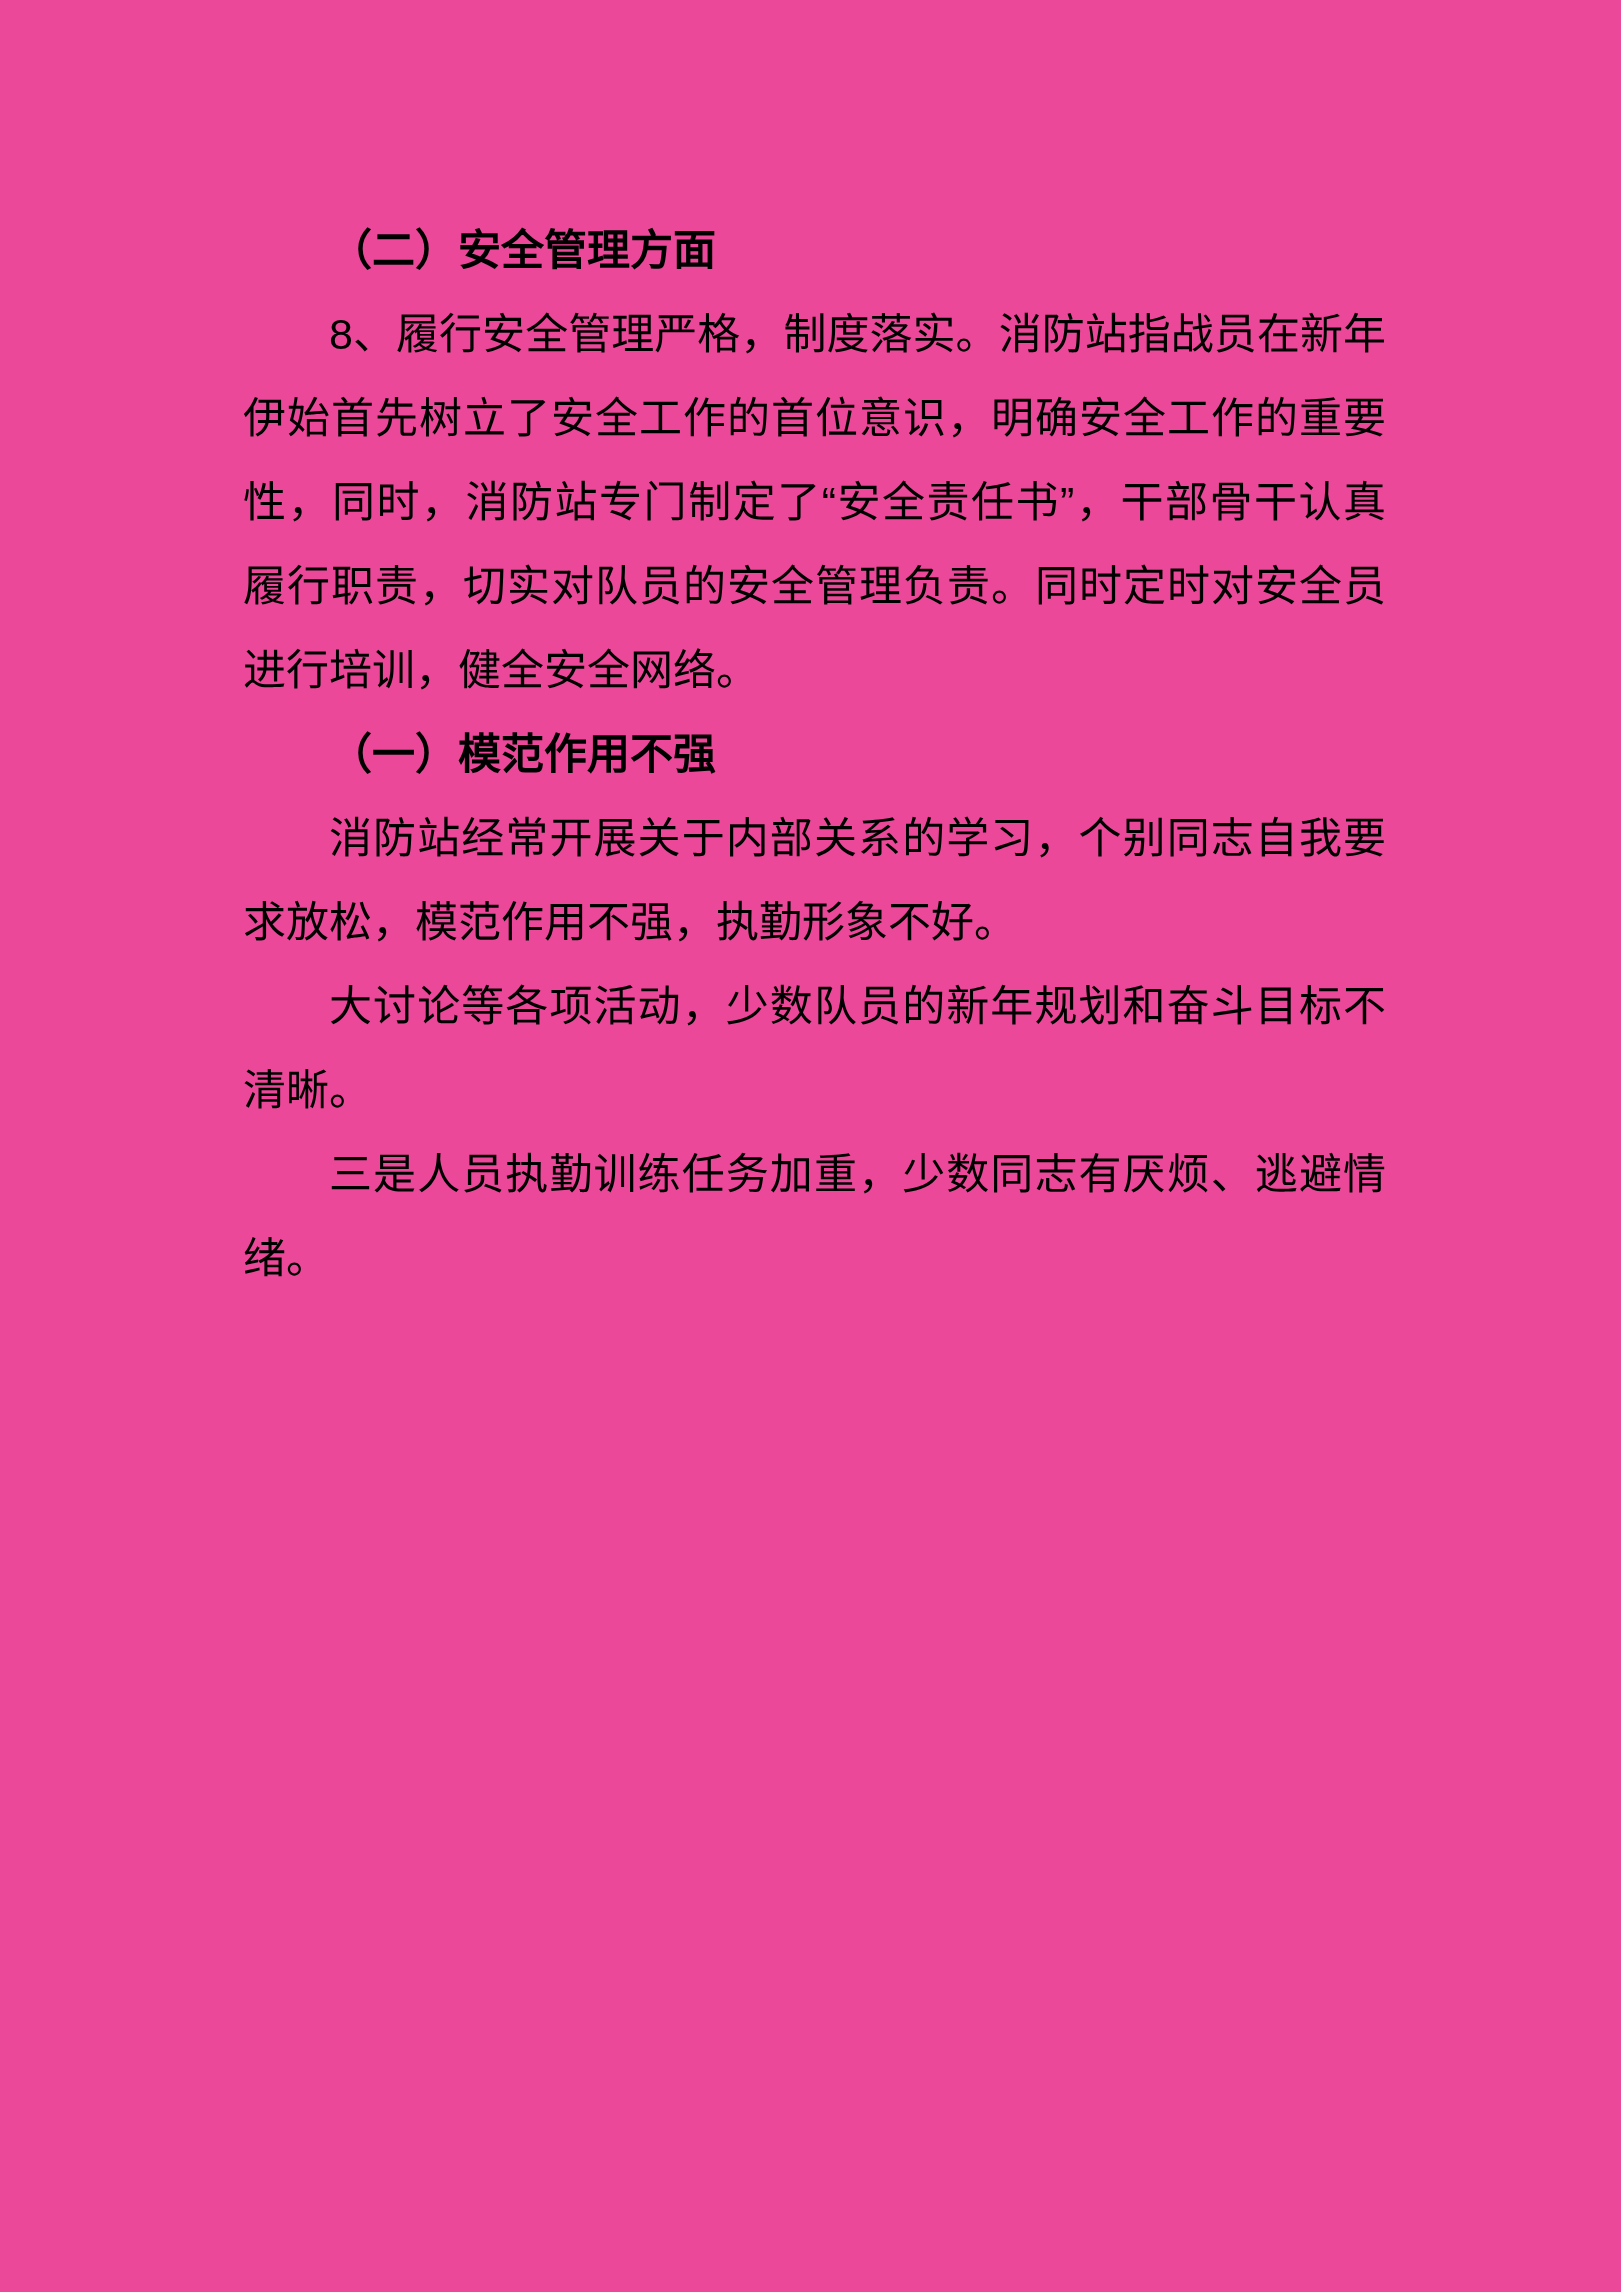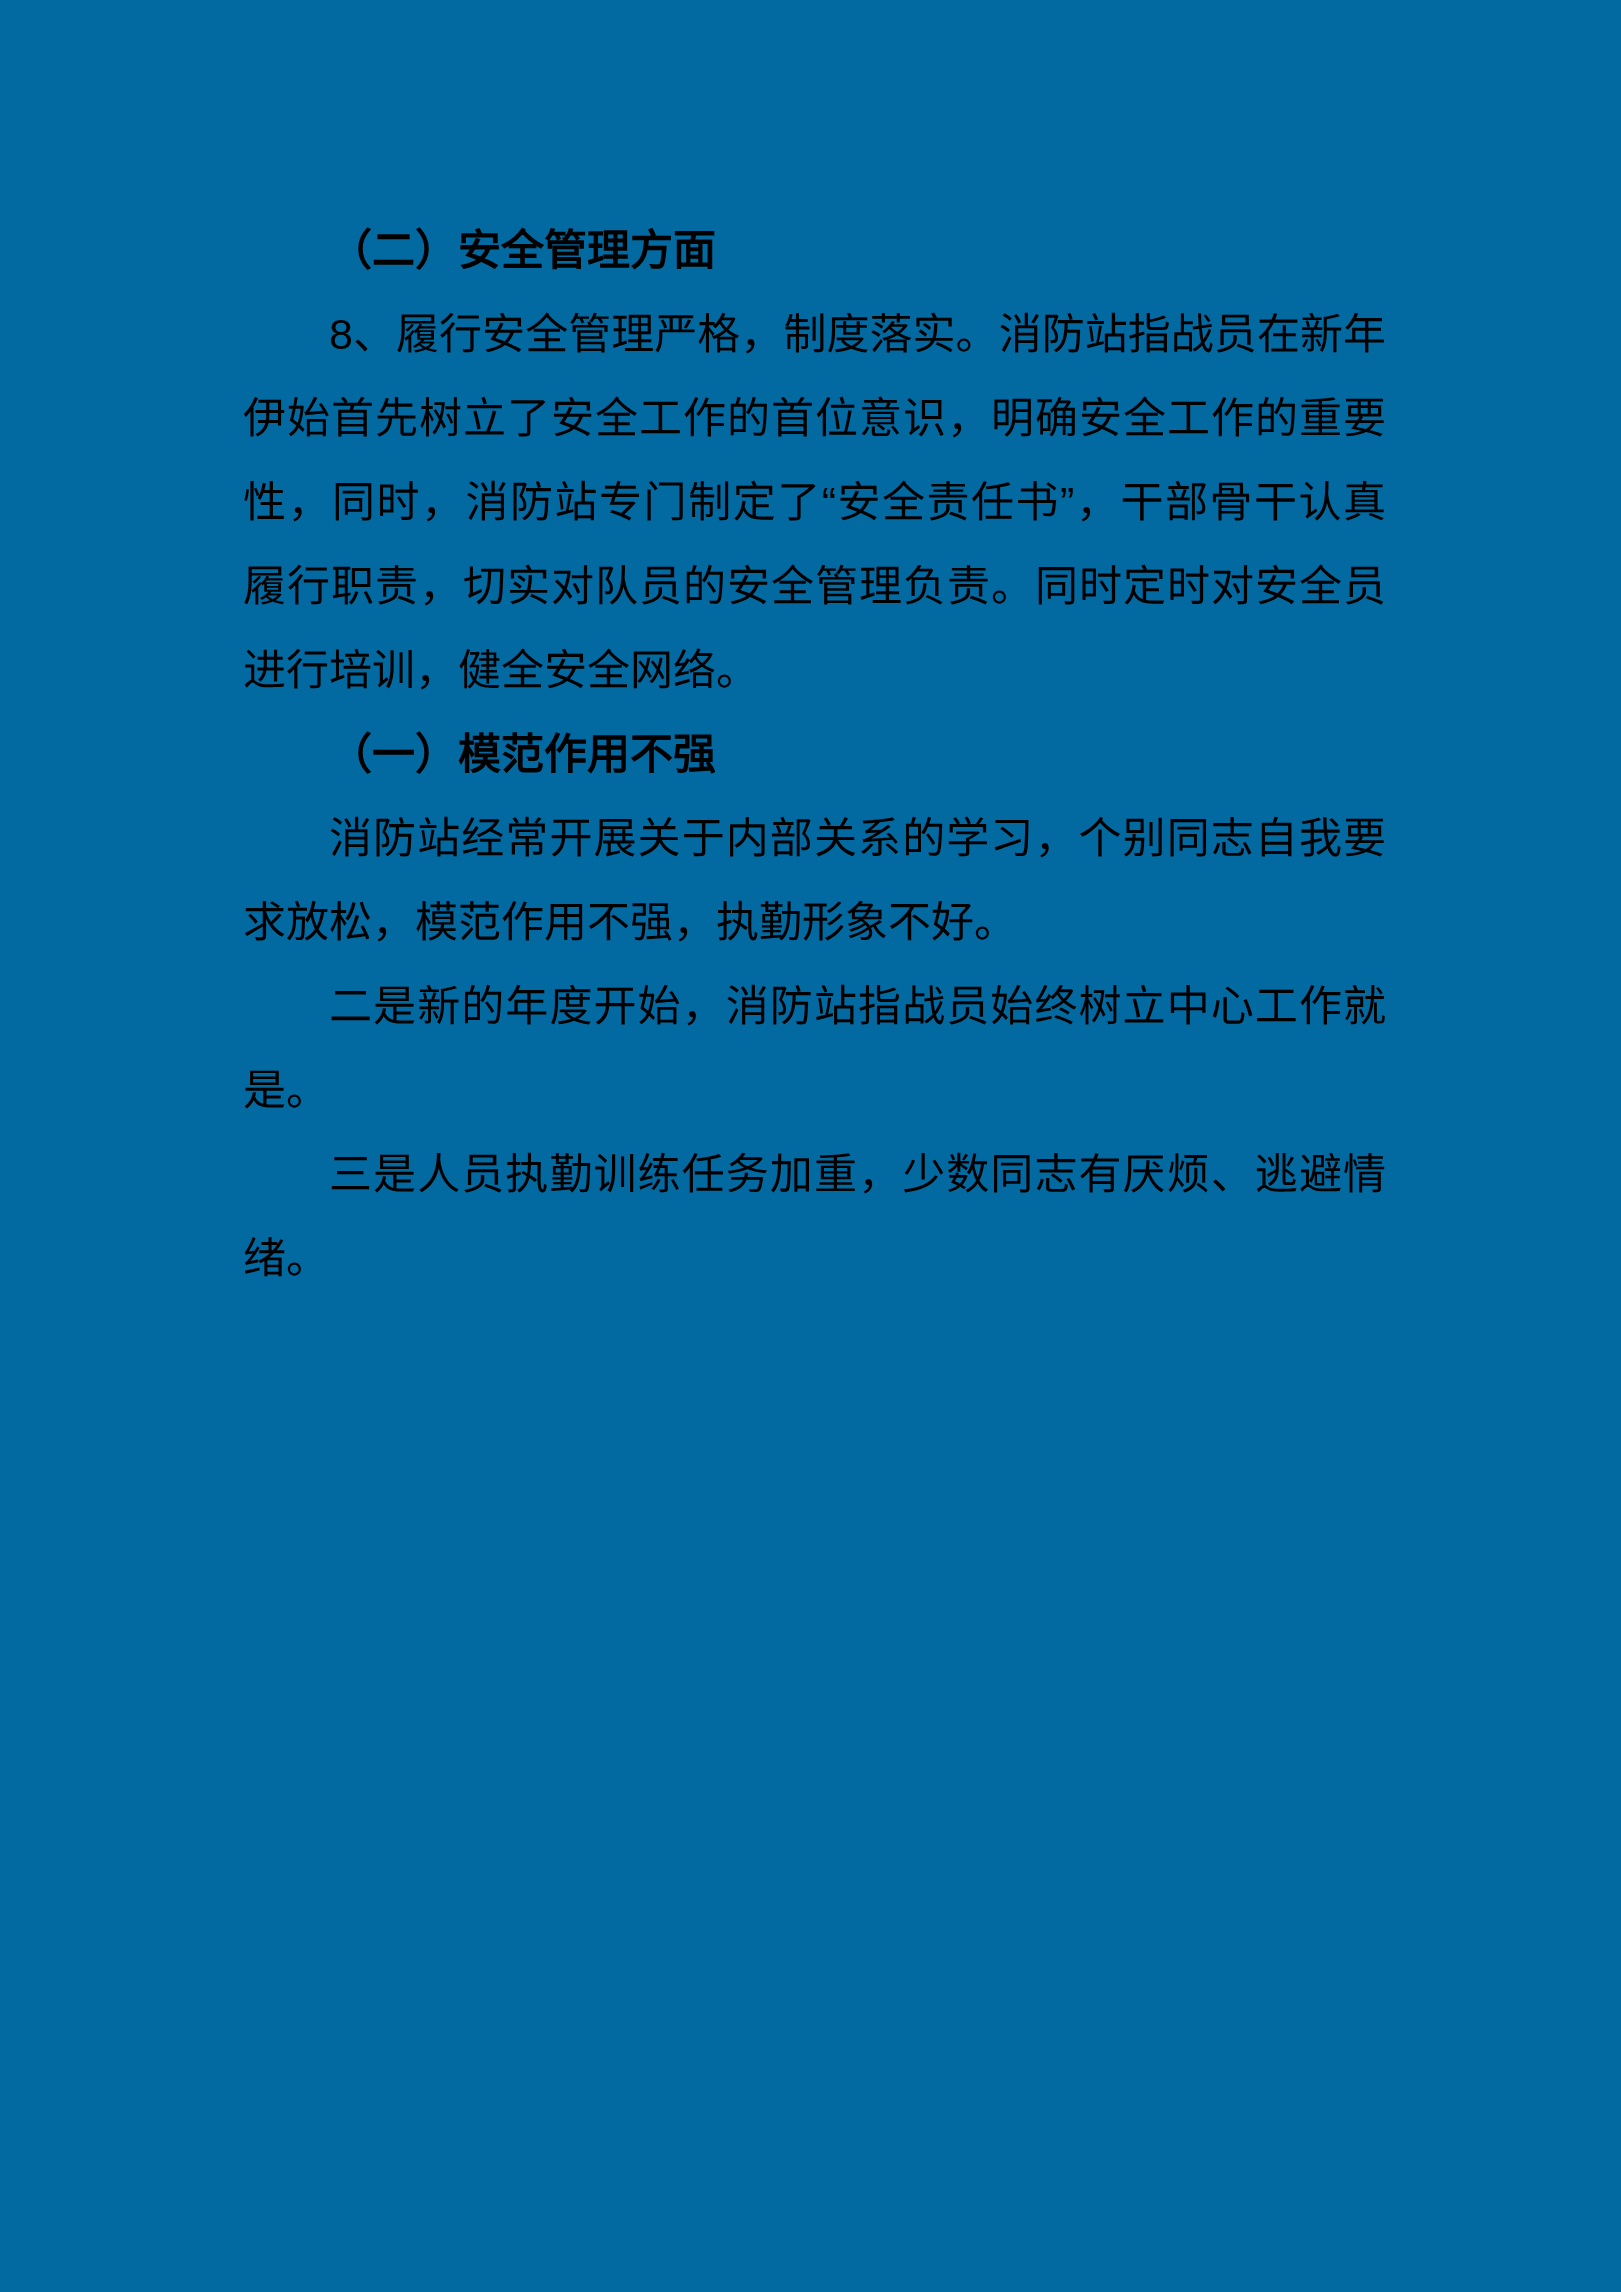--- a/index.html
+++ b/index.html
@@ -4,21 +4,21 @@
 <style>
   html, body {
     margin: 0;
     padding: 0;
     background: #ffffff;
   }
   .page {
     position: relative;
     width: 1621px;
     height: 2293px;
-    background: #0369a1;
+    background: #ec4899;
     overflow: hidden;
   }
   .content {
     box-sizing: border-box;
     position: absolute;
     left: 243px;
     top: 208px;
     width: 1143px;
   }
   .content p {
@@ -40,17 +40,17 @@
 </style>
 </head>
 <body>
 
 <div class="page">
   <div class="content">
     <p class="heading">（二）安全管理方面</p>
     <p class="para">8、履行安全管理严格，制度落实。消防站指战员在新年伊始首先树立了安全工作的首位意识，明确安全工作的重要性，同时，消防站专门制定了“安全责任书”，干部骨干认真履行职责，切实对队员的安全管理负责。同时定时对安全员进行培训，健全安全网络。</p>
     <p class="heading">（一）模范作用不强</p>
     <p class="para">消防站经常开展关于内部关系的学习，个别同志自我要求放松，模范作用不强，执勤形象不好。</p>
-    <p class="para">二是新的年度开始，消防站指战员始终树立中心工作就是。</p>
+    <p class="para">大讨论等各项活动，少数队员的新年规划和奋斗目标不清晰。</p>
     <p class="para">三是人员执勤训练任务加重，少数同志有厌烦、逃避情绪。</p>
   </div>
 </div>
 
 
 </body></html>

